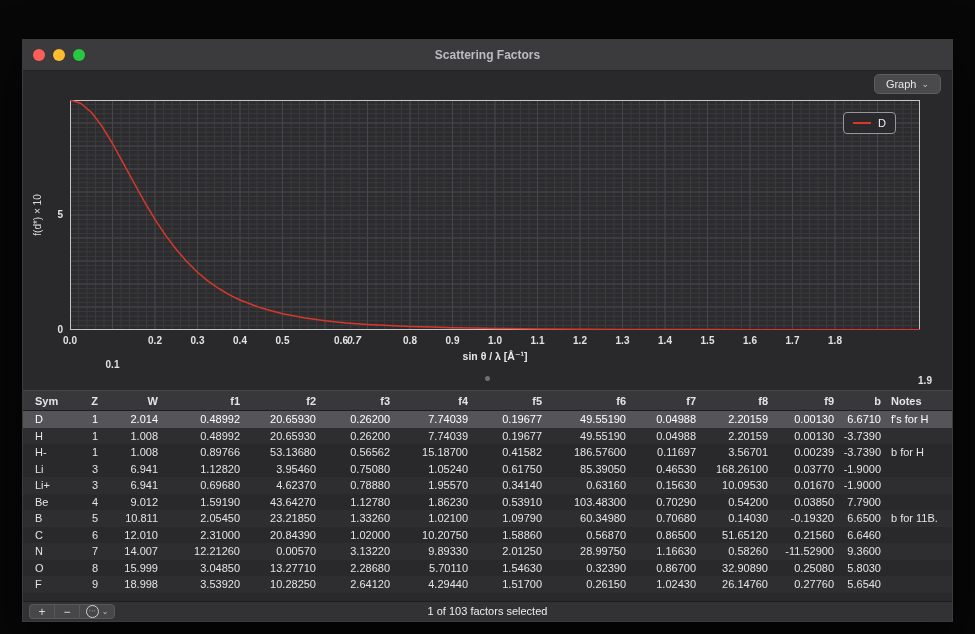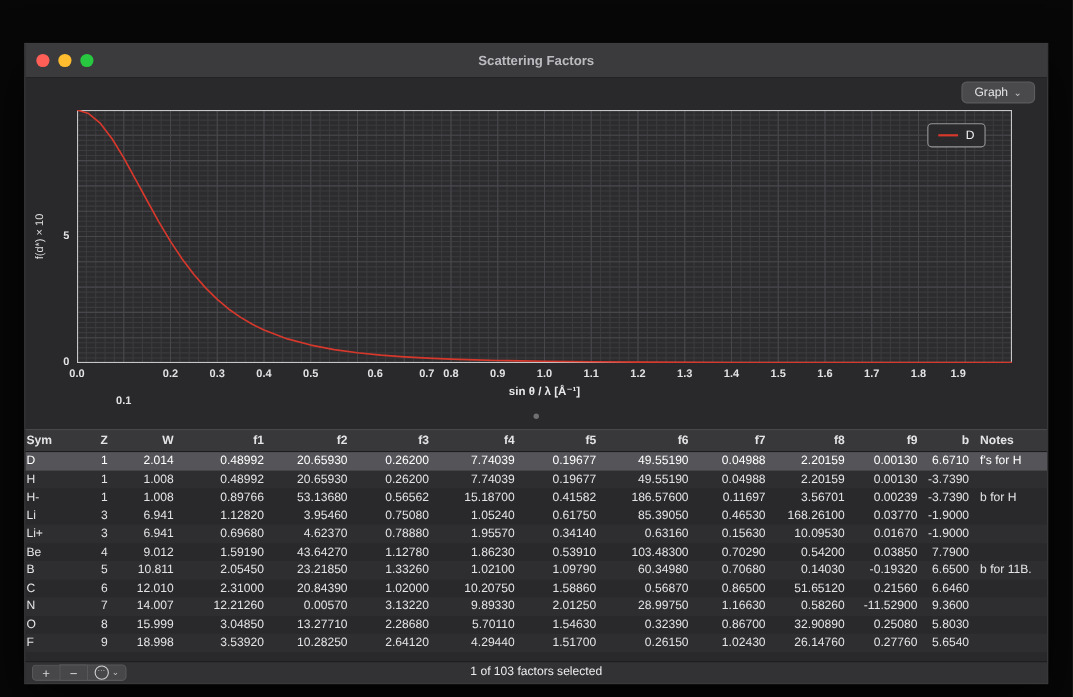--- a/index.html
+++ b/index.html
@@ -48,21 +48,21 @@
   
   .grid-cols{display:grid;grid-template-columns:40px 35px 60px 82px 76px 74px 78px 74px 84px 70px 72px 66px 47px 1fr;}
   .thead{position:absolute;left:0;top:350px;width:929px;height:21px;background:#38383b;
     border-top:1px solid #48484b;border-bottom:1px solid #1c1c1e;box-sizing:border-box;
     align-items:center;font-size:11px;font-weight:700;color:#e4e4e6;}
   .tbody{position:absolute;left:0;top:371px;width:929px;height:190px;overflow:hidden;}
   .trow{height:16.5px;align-items:center;font-size:11px;color:#e4e4e6;}
   .trow.alt{background:#2e2e31;}
   .trow.selected{background:#545459;color:#ffffff;}
   .tcell{text-align:right;overflow:hidden;white-space:nowrap;}
-  .tcell.c0{text-align:left;padding-left:1px;}
+  .tcell.c0{text-align:left;padding-left:12px;}
   .tcell.c13{text-align:left;padding-left:10px;}
   
   .bottombar{position:absolute;left:0;top:561px;width:929px;height:20px;background:#323234;border-top:1px solid #1d1d1f;box-sizing:border-box;}
   .segbar{position:absolute;left:6px;top:2px;display:flex;}
   .segbar button{height:15px;background:#47474a;border:1px solid #58585b;border-right:none;
     color:#d9d9db;font-size:12px;line-height:12px;padding:0;width:25px;font-family:inherit;cursor:default;
     display:flex;align-items:center;justify-content:center;}
   .segbar button:first-child{border-radius:4px 0 0 4px;}
   .segbar button:last-child{border-radius:0 4px 4px 0;border-right:1px solid #58585b;width:36px;gap:3px;}
   .circ{width:11px;height:11px;border:1px solid #cfcfd2;border-radius:50%;display:inline-block;
@@ -105,33 +105,33 @@
       <span class="legend-line" style="background: rgb(215, 56, 44);"></span>
       <span class="legend-label">D</span>
     </div>
   <span class="xtick" style="left: 47px;">0.0</span>
       <span class="xtick" style="left: 89.5px; margin-top: 24px;">0.1</span>
       <span class="xtick" style="left: 132px;">0.2</span>
       <span class="xtick" style="left: 174.5px;">0.3</span>
       <span class="xtick" style="left: 217px;">0.4</span>
       <span class="xtick" style="left: 259.5px;">0.5</span>
       <span class="xtick" style="left: 318px;">0.6</span>
-      <span class="xtick" style="left: 365px;">0.7</span>
+      <span class="xtick" style="left: 331px; font-style: italic;">0.7</span>
       <span class="xtick" style="left: 387px;">0.8</span>
       <span class="xtick" style="left: 429.5px;">0.9</span>
       <span class="xtick" style="left: 472px;">1.0</span>
       <span class="xtick" style="left: 514.5px;">1.1</span>
       <span class="xtick" style="left: 557px;">1.2</span>
       <span class="xtick" style="left: 599.5px;">1.3</span>
       <span class="xtick" style="left: 642px;">1.4</span>
       <span class="xtick" style="left: 684.5px;">1.5</span>
       <span class="xtick" style="left: 727px;">1.6</span>
       <span class="xtick" style="left: 769.5px;">1.7</span>
       <span class="xtick" style="left: 812px;">1.8</span>
-      <span class="xtick" style="left: 848px;">1.9</span>
+      <span class="xtick" style="left: 902px; margin-top: 40px;">1.9</span>
       <span class="ytick" style="top: 226px;">0</span>
       <span class="ytick" style="top: 111px;">5</span>
     </div>
 
   <div class="divider-dot"></div>
 
   <div class="thead grid-cols">
       <div class="tcell c0">Sym</div>
       <div class="tcell c1">Z</div>
       <div class="tcell c2">W</div>

